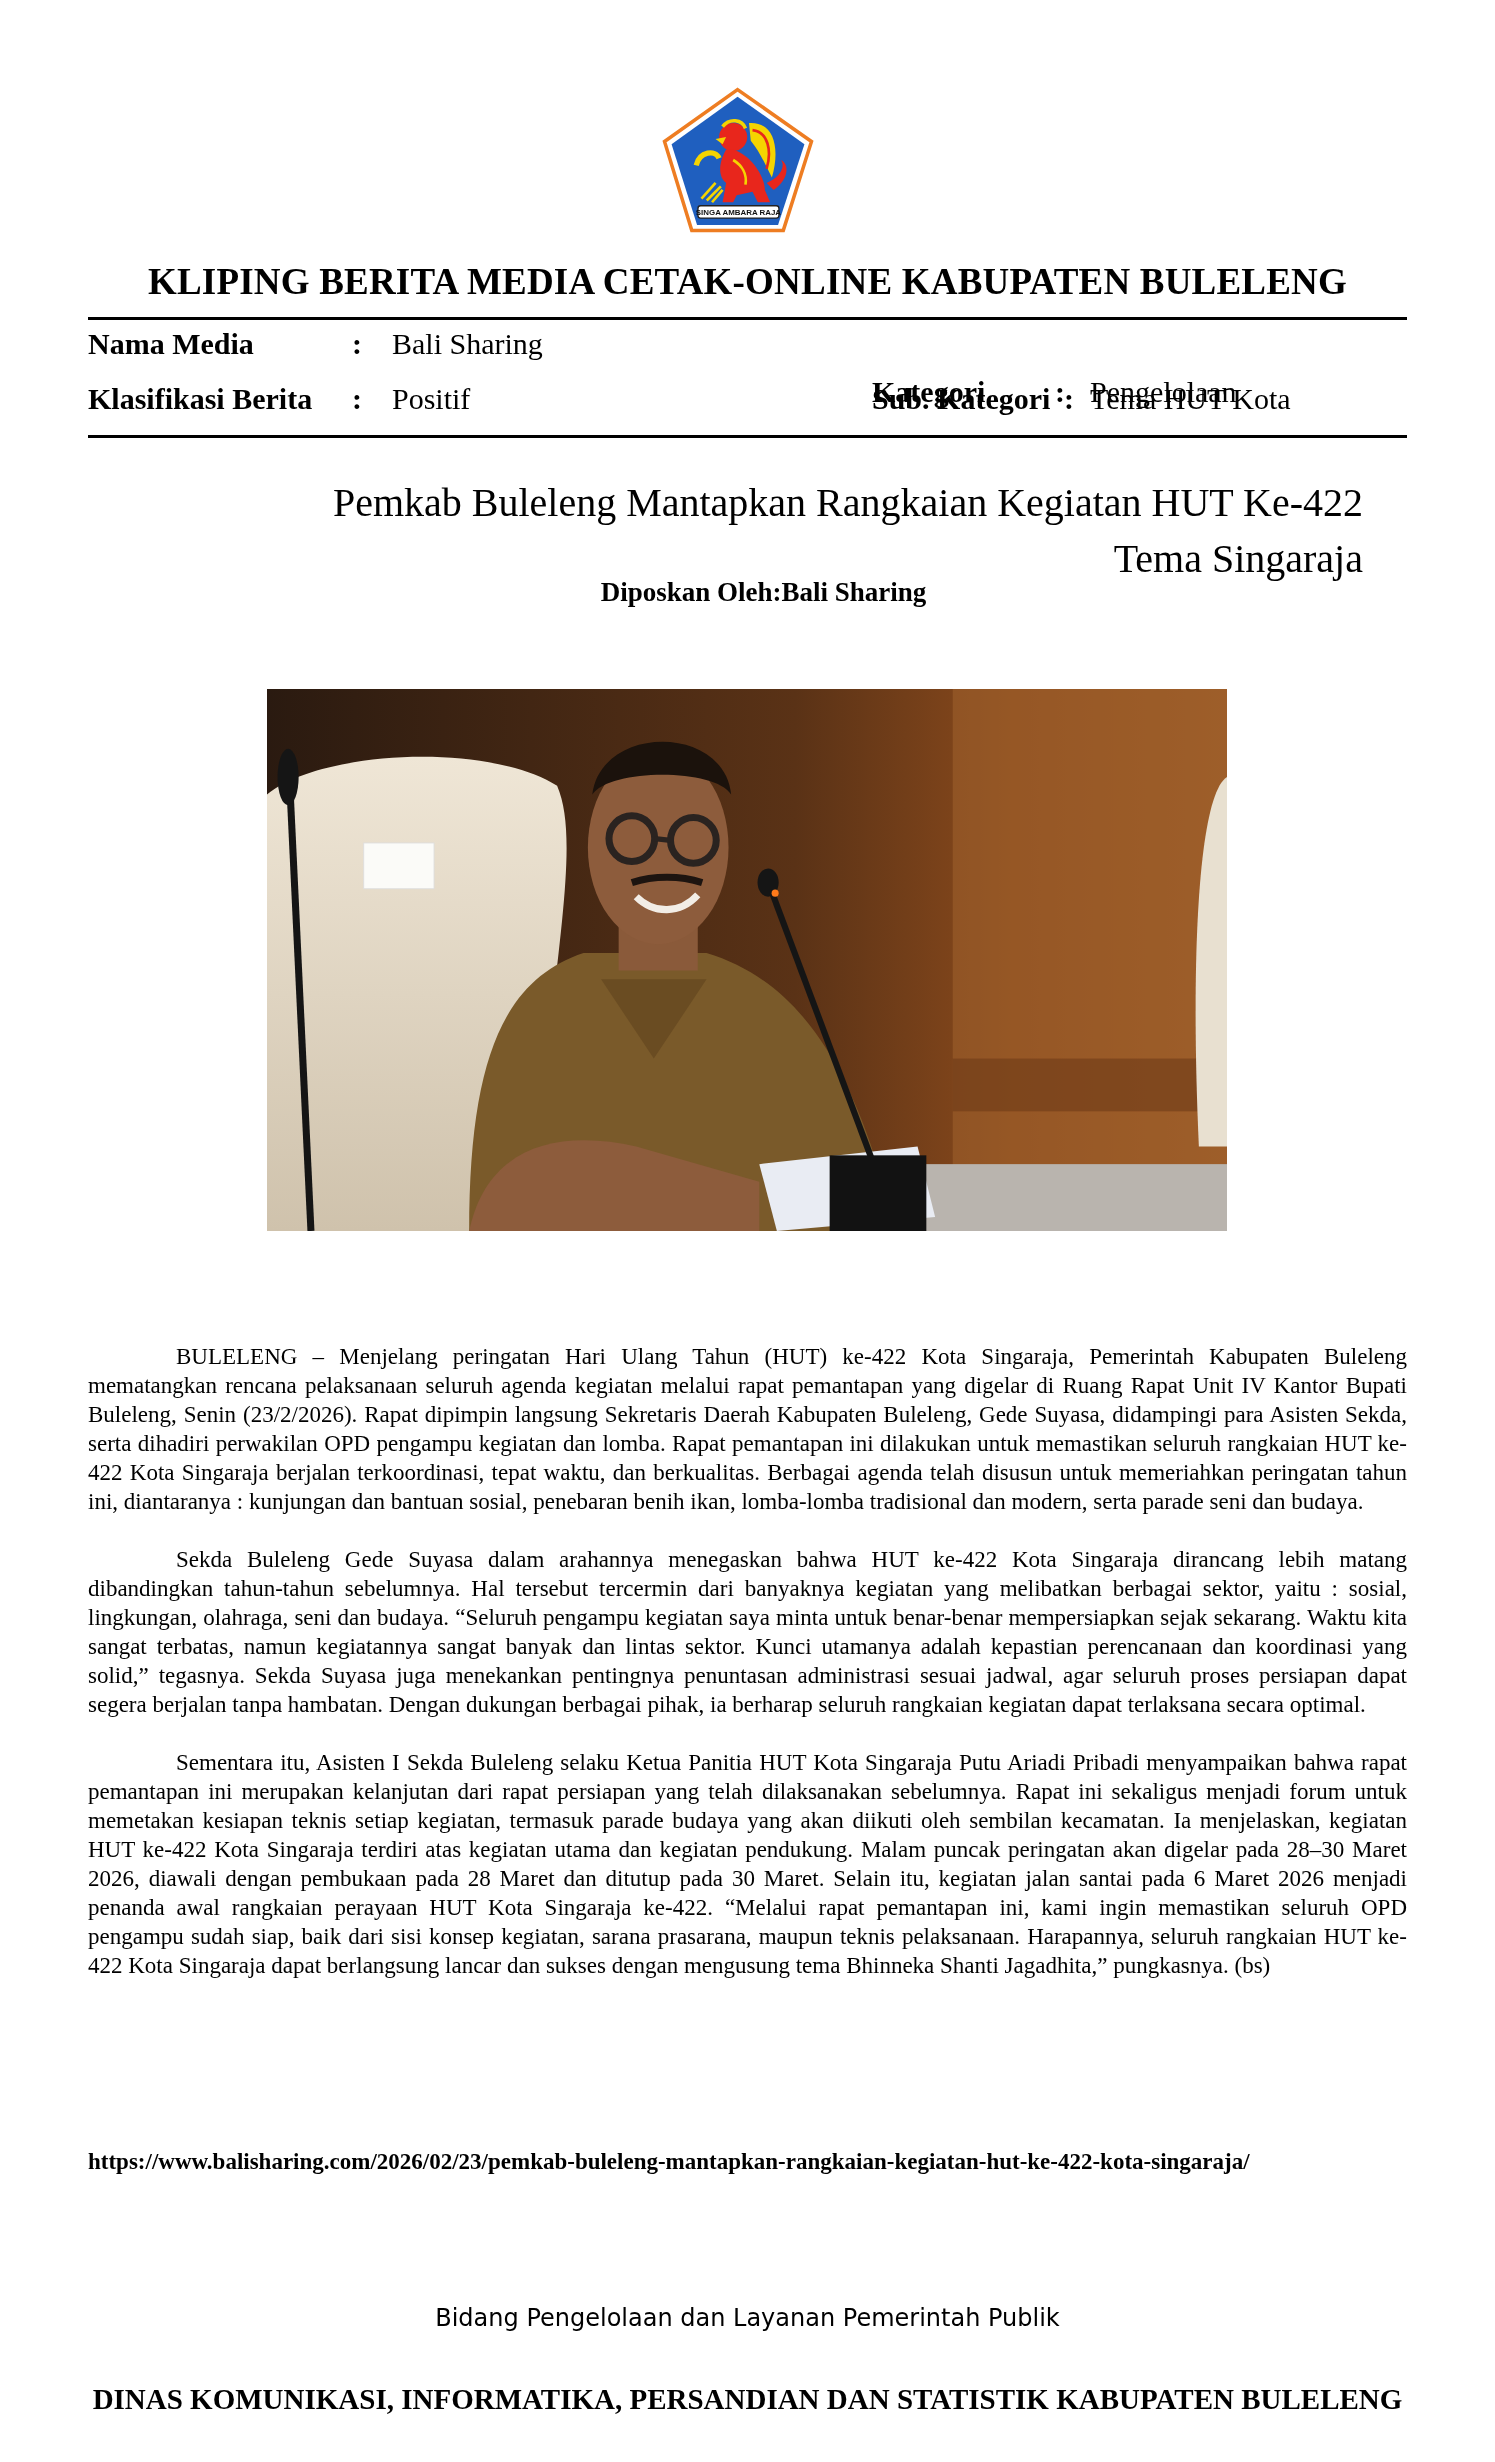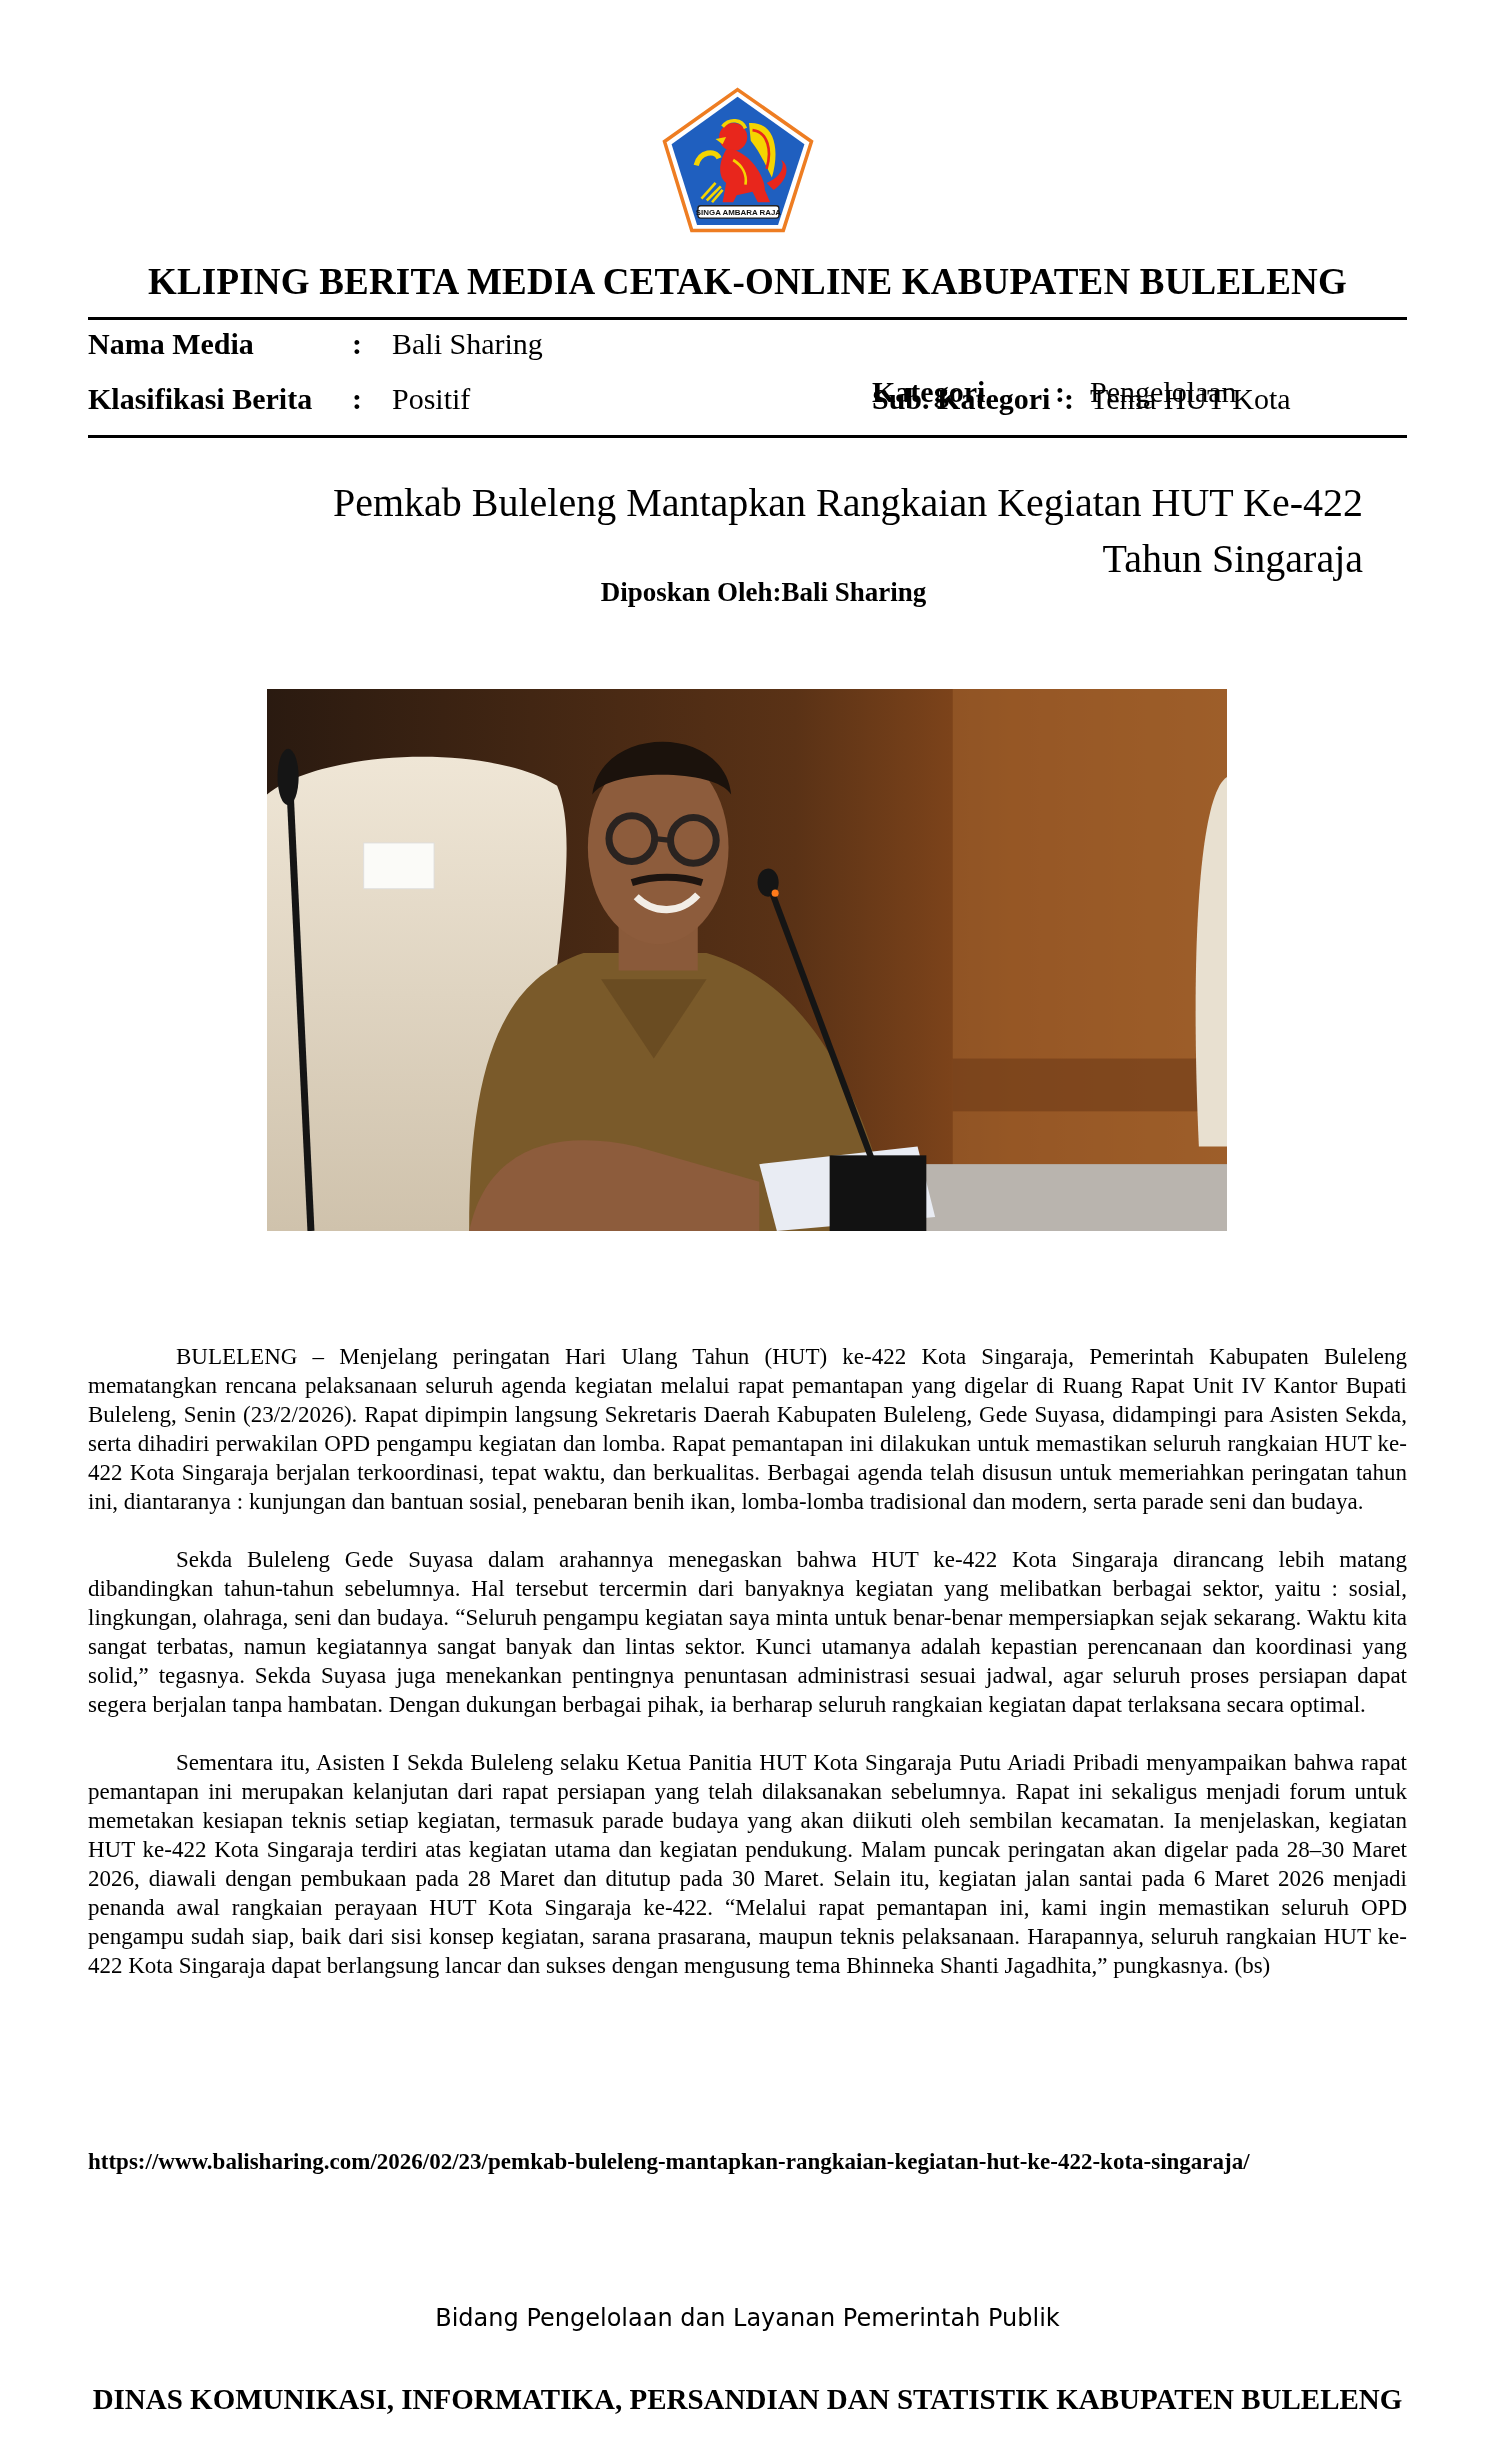--- a/index.html
+++ b/index.html
@@ -93,21 +93,21 @@
 <div class="meta-row m-right2">
   <span class="meta-label">Sub. Kategori</span>
   <span class="meta-colon">:</span>
   <span class="meta-value">Tema HUT Kota</span>
 </div>
 
 <div class="rule r2"></div>
 
 <div class="headline">
   <div>Pemkab Buleleng Mantapkan Rangkaian Kegiatan HUT Ke-422</div>
-  <div>Tahun Singaraja</div>
+  <div>Tema Singaraja</div>
 </div>
 <div class="byline">Diposkan Oleh:Bali Sharing</div>
 
 <div class="photo">
   <svg viewBox="0 0 1092 616" preserveAspectRatio="none">
     <defs>
       <linearGradient id="wall" x1="0" x2="1" y1="0" y2="0">
         <stop offset="0" stop-color="#2a1a10"></stop>
         <stop offset="0.55" stop-color="#5a3216"></stop>
         <stop offset="0.78" stop-color="#8a4a1c"></stop>

